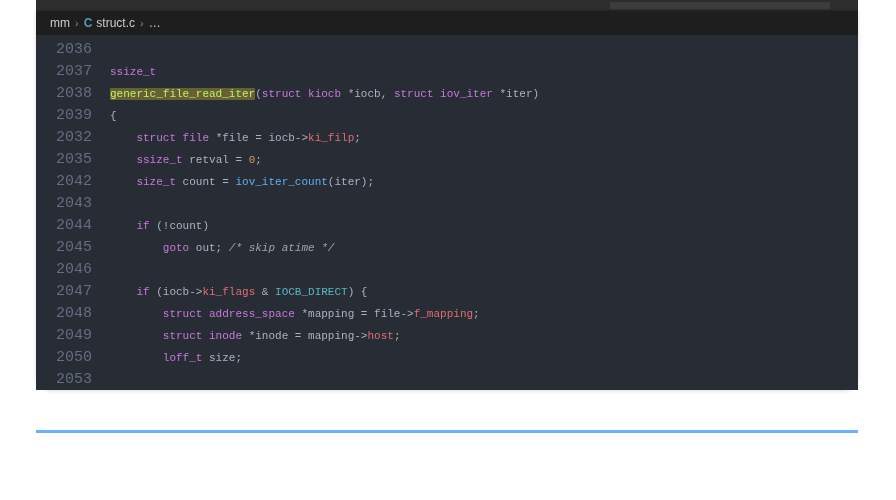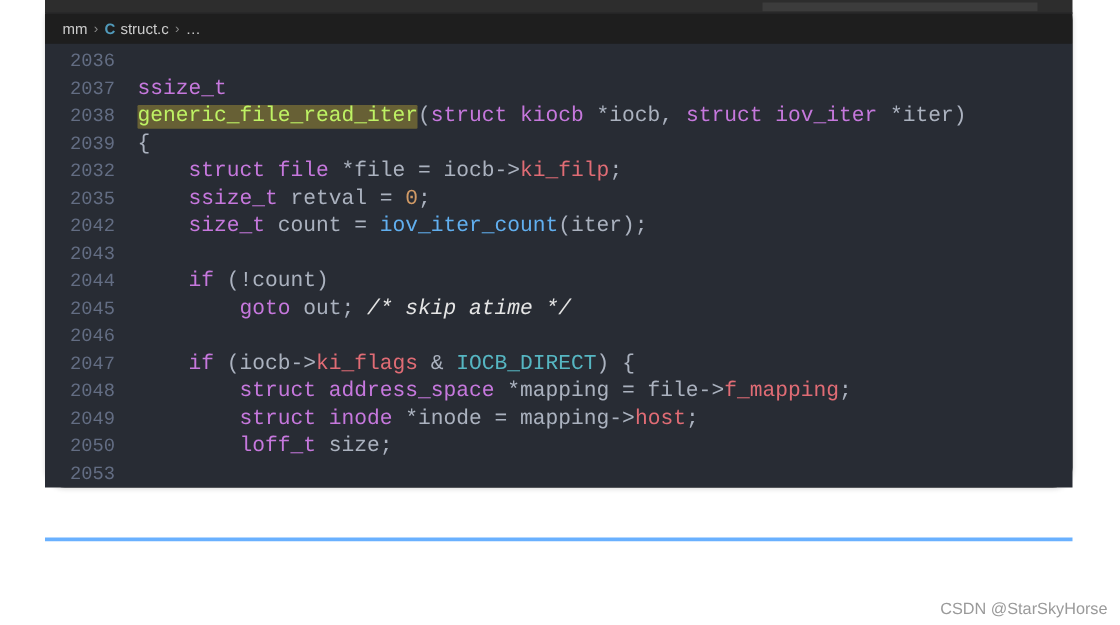--- a/index.html
+++ b/index.html
@@ -7,31 +7,31 @@
   .outer { width: 896px; height: 500px; position: relative; background: #fff; }
   .editor-frame { position: absolute; left: 36px; top: 0; width: 822px; height: 390px; background: #1e1e1e; box-shadow: 0 1px 4px rgba(0,0,0,0.15); border-radius: 16px; }
   .tab-strip { height: 11px; background: #2d2d2d; border-bottom: 1px solid #252526; position:relative; }
   .tab-strip::after { content:""; position:absolute; right:28px; top:2px; width:220px; height:7px; background:#3c3c3c; }
   .breadcrumbs { height: 24px; background: #1e1e1e; display: flex; align-items: center; padding-left: 14px; font-size: 12px; color: #9d9d9d; font-family: -apple-system, "Segoe UI", Arial, sans-serif; }
   .breadcrumbs .crumb { color: #cccccc; }
   .breadcrumbs .sep { margin: 0 5px; color: #8a8a8a; font-size: 11px; }
   .breadcrumbs .file-icon { color:#519aba; margin-right:4px; font-weight:bold; }
   .code-area { display: flex; height: calc(100% - 35px); background: #282c34; }
   .gutter { width: 74px; padding-right: 18px; text-align: right; color: #636d83; font-size: 15px; line-height: 22px; padding-top: 4px; user-select:none; }
-  .code { flex: 1; font-size: 17px; line-height: 22px; padding-top: 4px; white-space: pre; color: #abb2bf; font-family: Liberation Mono, monospace; }
+  .code { flex: 1; font-size: 11px; line-height: 22px; padding-top: 4px; white-space: pre; color: #abb2bf; font-family: Liberation Mono, monospace; }
   .ln { height: 22px; }
   .cl { height: 22px; }
   .t-type   { color: #c678dd; }
   .t-kw     { color: #c678dd; }
   .t-hl     { color:#bef264; background:#676035; border-radius:1px; }
   .t-field  { color:#e06c75; }
   .t-num    { color:#d19a66; }
   .t-fn     { color:#61afef; }
   .t-const  { color:#56b6c2; }
-  .t-cmt    { color:#e5e5e5; font-style: italic; margin-top: 12px; }
+  .t-cmt    { color:#a3a3a3; font-style: italic; margin-top: 12px; }
   .t-norm   { color:#abb2bf; }
   .hr-line { position:absolute; left:36px; width:822px; top:430px; height:3px; background: linear-gradient(to right, #4fa3ff 0%, #4fa3ff 100%); opacity:.85; }
   .watermark { position:absolute; right:10px; bottom:6px; font-family: Arial, sans-serif; font-size:13px; color:#9a9a9a; }
 </style>
 </head>
 <body>
 
 <div class="outer">
   <div class="editor-frame">
     <div class="tab-strip"></div>
@@ -59,14 +59,13 @@
           <div class="ln">2047</div>
           <div class="ln">2048</div>
           <div class="ln">2049</div>
           <div class="ln">2050</div>
           <div class="ln">2053</div>
         </div>
       <div class="code" id="code"><div class="cl"></div><div class="cl"><span class="t-type">ssize_t</span></div><div class="cl"><span class="t-hl">generic_file_read_iter</span><span class="t-norm">(</span><span class="t-kw">struct</span><span class="t-type"> kiocb </span><span class="t-norm">*iocb</span><span class="t-norm">, </span><span class="t-kw">struct</span><span class="t-type"> iov_iter </span><span class="t-norm">*iter</span><span class="t-norm">)</span></div><div class="cl"><span class="t-norm">{</span></div><div class="cl"><span class="t-norm">    </span><span class="t-kw">struct</span><span class="t-type"> file </span><span class="t-norm">*file = iocb-&gt;</span><span class="t-field">ki_filp</span><span class="t-norm">;</span></div><div class="cl"><span class="t-norm">    </span><span class="t-type">ssize_t</span><span class="t-norm"> retval = </span><span class="t-num">0</span><span class="t-norm">;</span></div><div class="cl"><span class="t-norm">    </span><span class="t-type">size_t</span><span class="t-norm"> count = </span><span class="t-fn">iov_iter_count</span><span class="t-norm">(iter);</span></div><div class="cl"></div><div class="cl"><span class="t-norm">    </span><span class="t-kw">if</span><span class="t-norm"> (!count)</span></div><div class="cl"><span class="t-norm">        </span><span class="t-kw">goto</span><span class="t-norm"> out; </span><span class="t-cmt">/* skip atime */</span></div><div class="cl"></div><div class="cl"><span class="t-norm">    </span><span class="t-kw">if</span><span class="t-norm"> (iocb-&gt;</span><span class="t-field">ki_flags</span><span class="t-norm"> &amp; </span><span class="t-const">IOCB_DIRECT</span><span class="t-norm">) {</span></div><div class="cl"><span class="t-norm">        </span><span class="t-kw">struct</span><span class="t-type"> address_space </span><span class="t-norm">*mapping = file-&gt;</span><span class="t-field">f_mapping</span><span class="t-norm">;</span></div><div class="cl"><span class="t-norm">        </span><span class="t-kw">struct</span><span class="t-type"> inode </span><span class="t-norm">*inode = mapping-&gt;</span><span class="t-field">host</span><span class="t-norm">;</span></div><div class="cl"><span class="t-norm">        </span><span class="t-type">loff_t</span><span class="t-norm"> size;</span></div><div class="cl"></div></div>
     </div>
   </div>
   <div class="hr-line"></div>
-  <div class="watermark">CSDN @StarSkyHorse</div>
 </div>
 
 </body></html>

